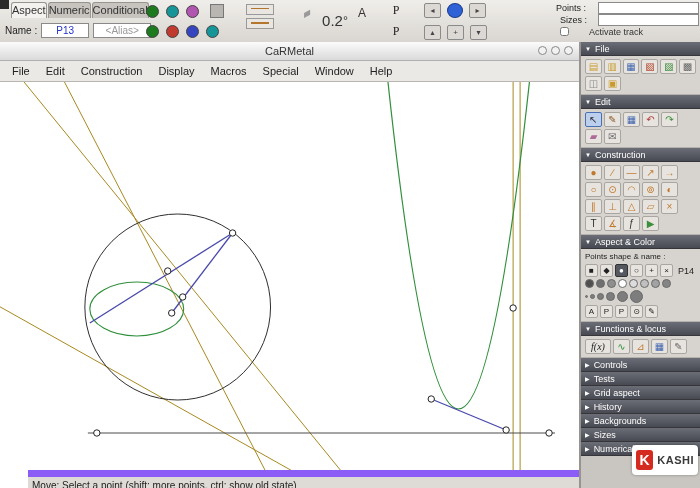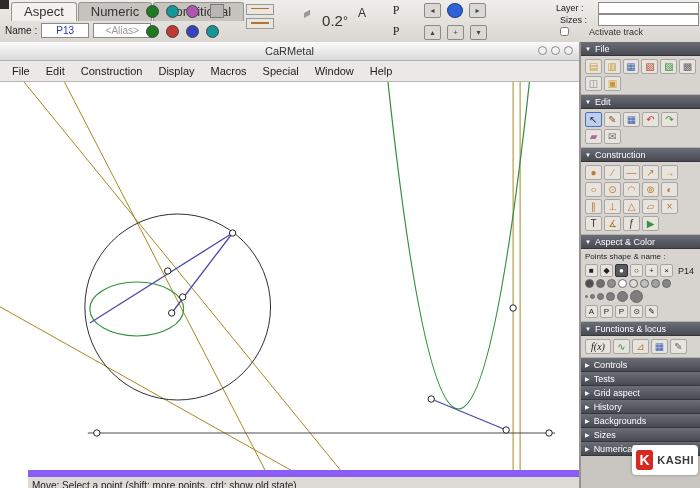--- a/index.html
+++ b/index.html
@@ -3,21 +3,21 @@
 <meta charset="utf-8">
 <style>
   html,body{margin:0;padding:0;}
   body{width:700px;height:488px;position:relative;overflow:hidden;
        font-family:"Liberation Sans","DejaVu Sans",sans-serif;background:#d6d3cd;font-size:11px;color:#222;}
   
   .toolbar{position:absolute;left:0;top:0;width:700px;height:42px;
            background:linear-gradient(#f0eeea,#d9d6d1);border-bottom:1px solid #9a9a9a;}
   .corner{position:absolute;left:0;top:0;width:9px;height:9px;background:#2b2b2b;}
   .tabs{position:absolute;left:11px;top:2px;display:flex;}
-  .tab{font-size:13px;padding:1px 12px 2px;background:#c7c4bf;border:1px solid #98958f;border-bottom:none;
+  .tab{font-size:11px;padding:1px 0 2px;background:#c7c4bf;border:1px solid #98958f;border-bottom:none;
        border-radius:3px 3px 0 0;color:#333;margin-right:1px;}
   .tab.active{background:#f4f2ee;}
   .namerow{position:absolute;left:5px;top:23px;display:flex;align-items:center;gap:4px;}
   .tb-label{font-size:10px;color:#222;}
   .tb-input{height:13px;border:1px solid #8a8a8a;background:#fff;font-size:10px;padding:0 2px;
             font-family:"Liberation Sans","DejaVu Sans",sans-serif;}
   #name-input{width:42px;color:#2233cc;text-align:center;}
   #alias-input{width:52px;color:#999;text-align:center;}
   .colors-row{position:absolute;display:flex;gap:7px;align-items:center;}
   #row1-colors{left:146px;top:4px;}
@@ -137,21 +137,21 @@
         <div class="pad-btn">◂</div>
         <div class="pad-btn pad-sel"></div>
         <div class="pad-btn">▸</div>
       </div>
       <div class="pad-row">
         <div class="pad-btn">▴</div>
         <div class="pad-btn">+</div>
         <div class="pad-btn">▾</div>
       </div>
     </div>
-  <span class="r-label" style="left:556px;top:3px;">Layer :</span>
+  <span class="r-label" style="left:556px;top:3px;">Points :</span>
   <input class="r-input" style="left: 598px; top: 2px;" value="">
   <span class="r-label" style="left:560px;top:15px;">Sizes :</span>
   <input class="r-input" style="left: 598px; top: 14px;" value="">
   <div class="track">
     <input type="checkbox" style="">
     <span>Activate track</span>
   </div>
 </div>
 
 <div class="doc-window">

